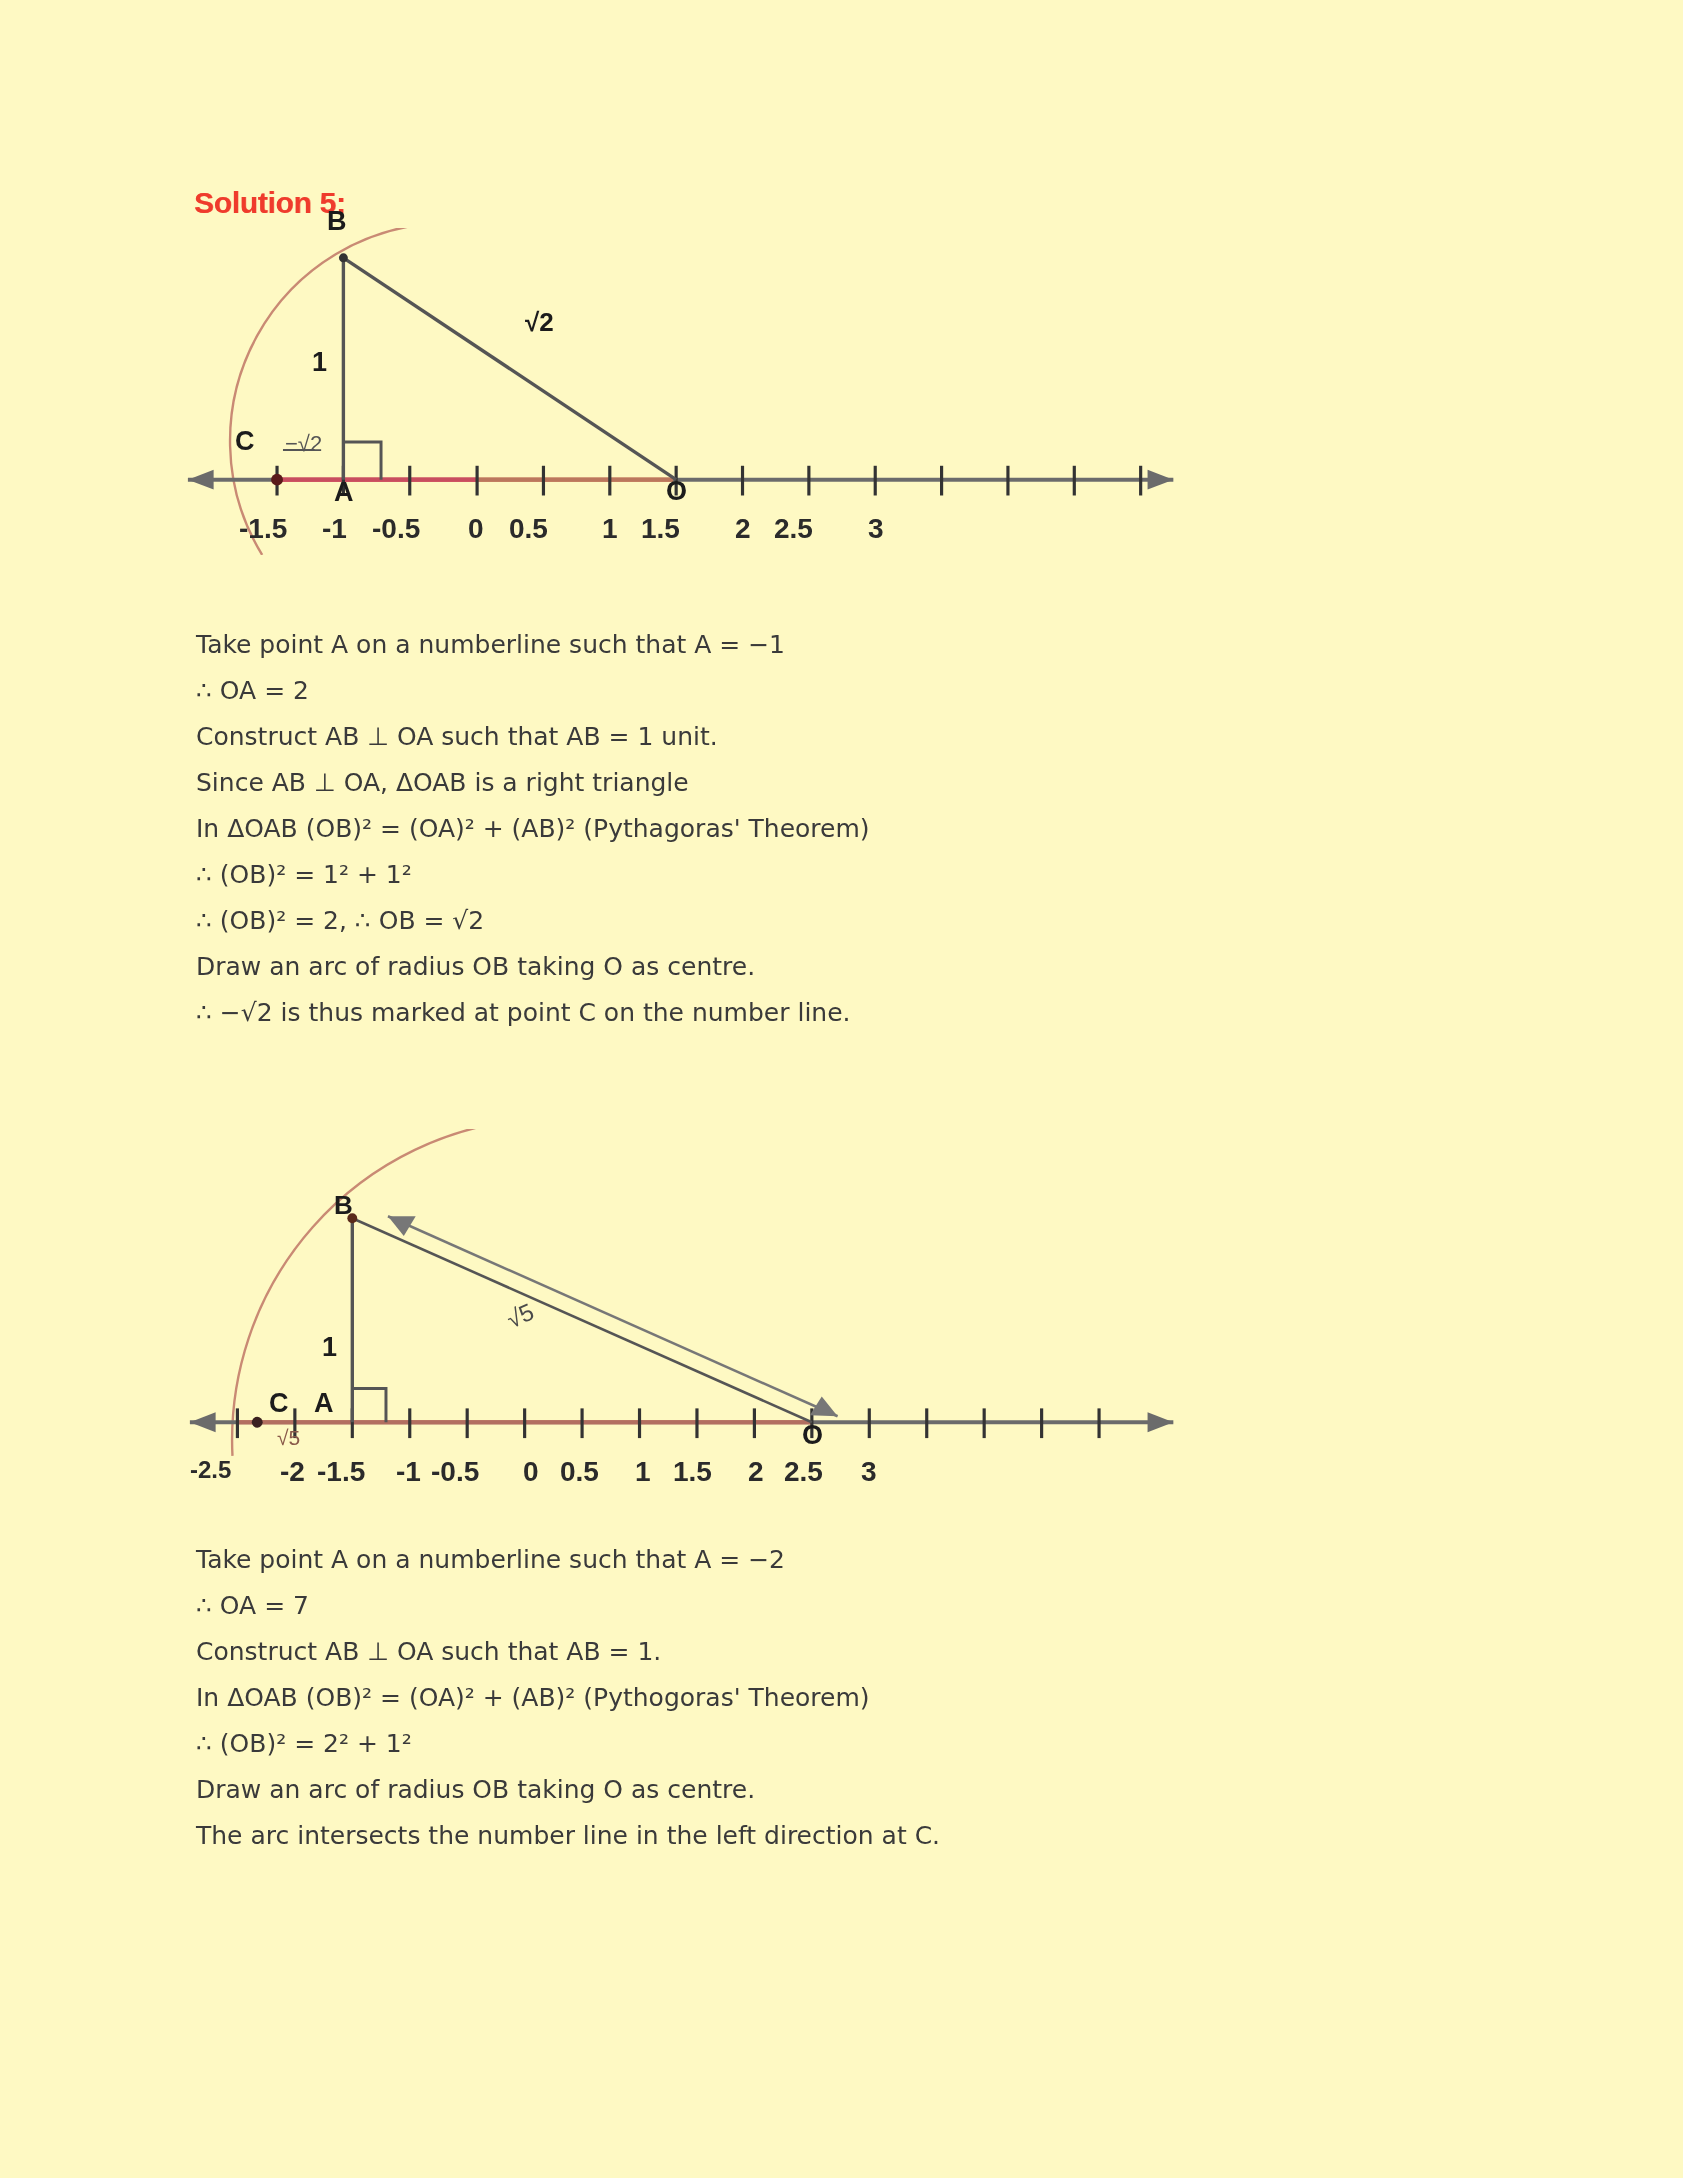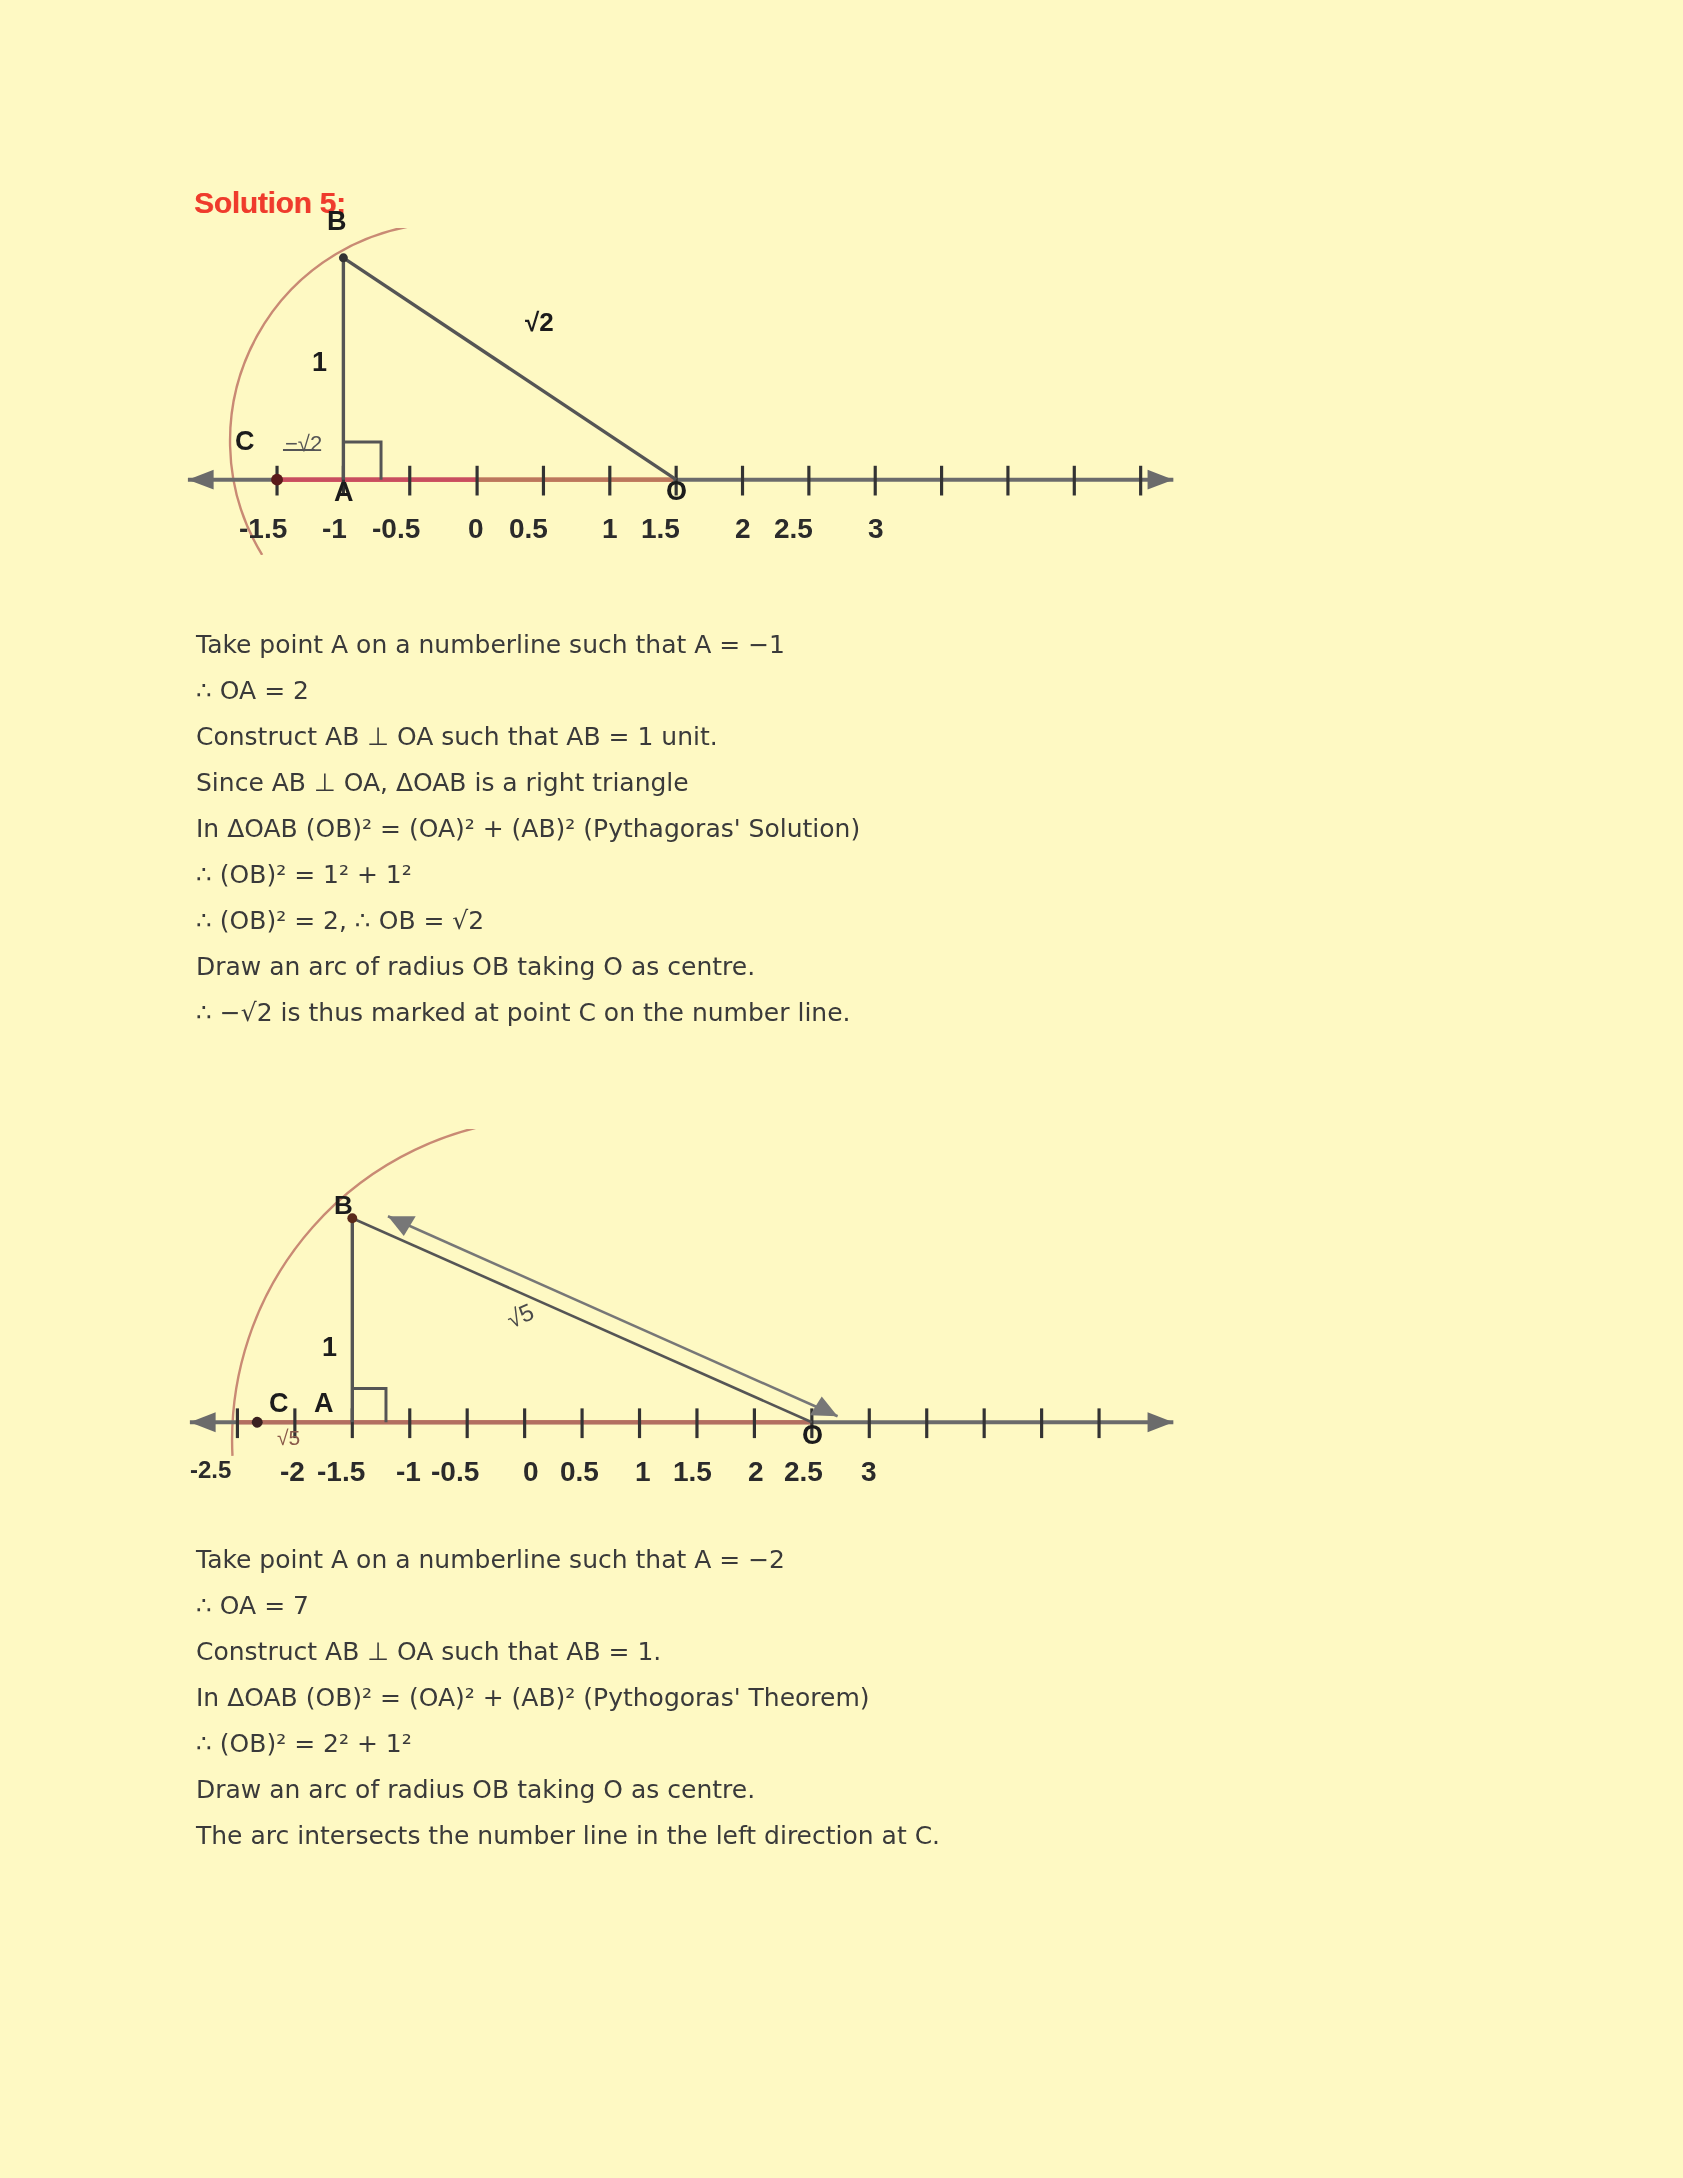--- a/index.html
+++ b/index.html
@@ -125,21 +125,21 @@
       <div style="position:absolute; left:596px; top:285px; font-size:28px; font-weight:bold;">2.5</div>
       <div style="position:absolute; left:690px; top:285px; font-size:28px; font-weight:bold;">3</div>
     </div>
   </div>
 
   <div class="prose prose-1">
     <span class="ln">Take point A on a numberline such that A = −1</span>
     <span class="ln">∴ OA = 2</span>
     <span class="ln">Construct AB ⊥ OA such that AB = 1 unit.</span>
     <span class="ln">Since AB ⊥ OA,  ΔOAB is a right triangle</span>
-    <span class="ln">In ΔOAB (OB)² = (OA)² + (AB)²  (Pythagoras' Solution)</span>
+    <span class="ln">In ΔOAB (OB)² = (OA)² + (AB)²  (Pythagoras' Theorem)</span>
     <span class="ln">∴ (OB)² = 1² + 1²</span>
     <span class="ln">∴ (OB)² = 2, ∴ OB = √2</span>
     <span class="ln">Draw an arc of radius OB taking O as centre.</span>
     <span class="ln">∴ −√2 is thus marked at point C on the number line.</span>
   </div>
 
   <div class="figure" style="left:178px; top:1129px;">
     <svg width="1030" height="327" viewBox="0 0 1040 330">
 
       <path d="M 55 330 A 325 325 0 0 1 355 -10" fill="none" stroke="#c98a74" stroke-width="2.4"></path>

